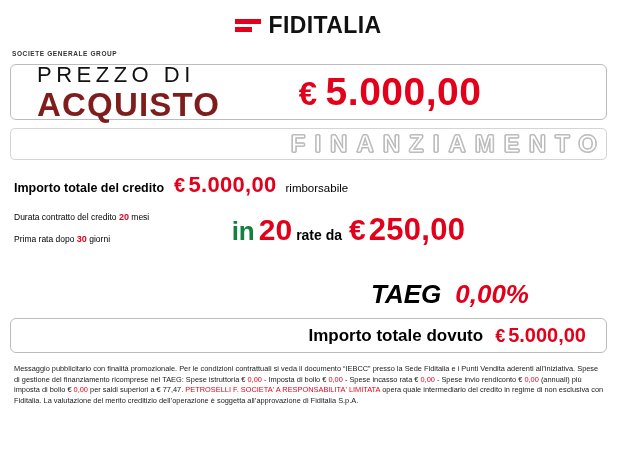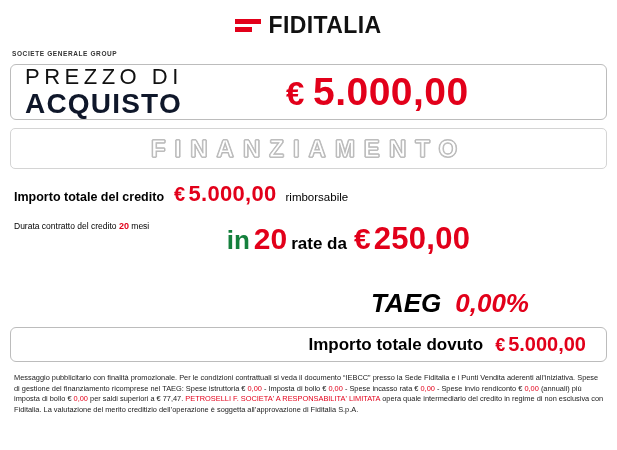--- a/index.html
+++ b/index.html
@@ -65,37 +65,37 @@
 
   
   .price-box {
     margin-top: 7px;
     border: 1px solid #bcbcbc;
     border-radius: 6px;
     height: 56px;
     display: flex;
     align-items: center;
     box-sizing: border-box;
-    padding: 0 14px;
+    padding: 0 26px;
   }
   .price-label {
     flex: 0 0 auto;
     line-height: 1.0;
   }
   .price-label .l1 {
     font-size: 22px;
     letter-spacing: 4.5px;
     color: #111111;
     font-weight: normal;
   }
   .price-label .l2 {
-    font-size: 28px;
+    font-size: 33px;
     letter-spacing: 1.2px;
     font-weight: bold;
-    color: #0f172a;
+    color: #7f1d1d;
     margin-top: 2px;
   }
   .price-value {
     flex: 1 1 auto;
     text-align: center;
     color: #e2001a;
     font-weight: bold;
     font-size: 39px;
     letter-spacing: 0.5px;
     padding-right: 20px;
@@ -103,24 +103,24 @@
   .price-value .eur {
     font-size: 33px;
     margin-right: 8px;
   }
 
   
   .fin-box {
     margin-top: 8px;
     border: 1px solid #d4d4d4;
     border-radius: 5px;
-    height: 41px;
+    height: 32px;
     display: flex;
     align-items: center;
-    justify-content: center;
+    justify-content: flex-end;
     box-sizing: border-box;
   }
   .fin-word {
     font-size: 24px;
     letter-spacing: 9px;
     font-weight: bold;
     color: #ffffff;
     -webkit-text-stroke: 1px #b9b9b9;
     text-shadow:
       -1px 0 #c2c2c2, 1px 0 #c2c2c2,
@@ -189,21 +189,21 @@
     font-weight: bold;
     color: #15803d;
   }
   .rate-count {
     font-size: 30px;
     font-weight: bold;
     color: #e2001a;
     margin: 0 4px;
   }
   .rate-da {
-    font-size: 17px;
+    font-size: 14px;
     font-weight: bold;
     color: #000000;
   }
   .rate-eur {
     font-size: 30px;
     font-weight: bold;
     color: #e2001a;
     margin-left: 7px;
   }
   .rate-value {
@@ -325,20 +325,25 @@
     <span class="credit-suffix">rimborsabile</span>
   </div>
 
   <div class="rate-area">
     <div class="terms">
       <div class="term-line">
         <span>Durata contratto del credito</span>
         <span class="hl">20</span>
         <span>mesi</span>
       </div>
+      <div class="term-line">
+        <span>Prima rata dopo</span>
+        <span class="hl">30</span>
+        <span>giorni</span>
+      </div>
     </div>
 
     <div class="rate-line">
       <span class="rate-in">in</span><span class="rate-count">20</span><span class="rate-da">rate da</span><span class="rate-eur">€</span><span class="rate-value">250,00</span>
     </div>
   </div>
 
 
   <div class="taeg-row">
     <span class="taeg-label">TAEG</span><span class="taeg-value">0,00%</span>

